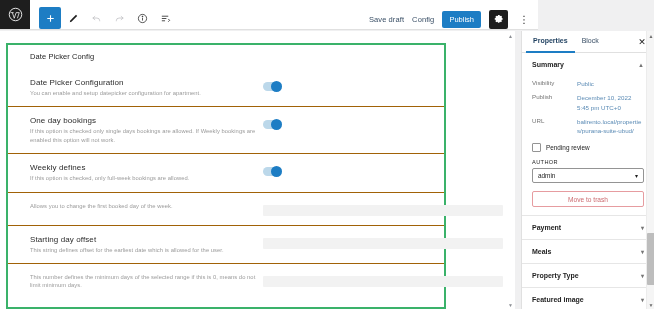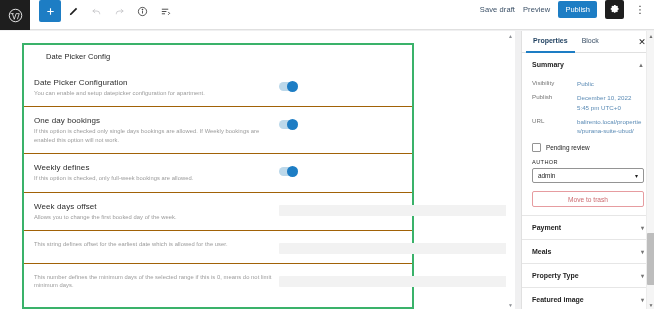--- a/index.html
+++ b/index.html
@@ -6,23 +6,23 @@
   html, body {
     width: 654px; height: 309px;
     font-family: "Liberation Sans", sans-serif;
     background: #fff;
     overflow: hidden;
   }
   .app { position: relative; width: 654px; height: 309px; background: #f0f0f1; }
 
   
   .topbar {
-    position: absolute; top: 0; left: 0; width: 654px; height: 30px;
+    position: absolute; top: 0; left: 0; width: 538px; height: 30px;
     background: #fff; border-bottom: 1px solid #e0e0e0;
-    display: flex; align-items: flex-start;
+    display: flex; align-items: flex-end;
   }
   .wp-logo {
     width: 30px; height: 30px; background: #1e1e1e; color: #fff;
     display: flex; align-items: center; justify-content: center;
     flex: 0 0 30px;
   }
   .wp-logo svg { display: block; }
   .tb-icons { display: flex; align-items: center; gap: 1px; margin-left: 9px; }
   .tb-btn {
     width: 22px; height: 22px; display: flex; align-items: center; justify-content: center;
@@ -52,36 +52,36 @@
     display: flex; align-items: center; justify-content: center;
     color: #1e1e1e; font-size: 10px; letter-spacing: 0;
   }
 
   
   .content {
     position: absolute; top: 31px; left: 0; width: 515px; height: 278px;
     background: #fff; overflow: hidden;
   }
   .green-box {
-    position: absolute; left: 22px; top: 12px; width: 392px; height: 266px;
+    position: absolute; left: 6px; top: 12px; width: 440px; height: 266px;
     border: 2px solid #3ab26a; background: #fff;
   }
   .panel-title {
     font-size: 7.5px; color: #1e1e1e; padding: 7px 0 0 22px;
     letter-spacing: .1px;
   }
   .rows { margin-top: 8px; }
   .row {
     display: flex; align-items: flex-start;
     border-top: 1px solid #a16207;
     padding: 9px 0 9px 0;
     min-height: 32px;
   }
   .row:first-child { border-top: none; }
-  .row-main { padding-left: 10px; width: 252px; flex: 0 0 252px; }
+  .row-main { padding-left: 22px; width: 252px; flex: 0 0 252px; }
   .row-label {
     font-size: 8px; color: #2b2b2b; letter-spacing: .1px; margin-bottom: 2px;
   }
   .row-desc {
     font-size: 5.8px; color: #9a9a9a; line-height: 1.45; letter-spacing: .05px;
   }
   .row-ctl { flex: 1; display: flex; align-items: flex-start; padding-top: 2px; }
 
   
   .toggle {
@@ -222,21 +222,21 @@
       <button class="tb-btn">
         <svg width="11" height="11" viewBox="0 0 24 24" fill="none" stroke="#1e1e1e" stroke-width="1.7">
           <path d="M4 7h14M4 12h10M4 17h7"></path>
             <path d="M18 13l3 3-3 3"></path>
         </svg>
       </button>
     </div>
 
     <div class="tb-right">
       <button class="link-btn">Save draft</button>
-      <button class="link-btn">Preview</button>
+      <button class="link-btn">Config</button>
       <button class="publish-btn">Publish</button>
       <button class="gear-btn">
         <svg width="10" height="10" viewBox="0 0 24 24" fill="#fff">
           <path d="M12 8.5A3.5 3.5 0 1 0 12 15.5 3.5 3.5 0 0 0 12 8.5zm9-.8l-2-.5-.6-1.4 1-1.8-2.4-2.4-1.8 1-1.4-.6-.5-2h-3.4l-.5 2-1.4.6-1.8-1L3.4 4l1 1.8-.6 1.4-2 .5v3.4l2 .5.6 1.4-1 1.8 2.4 2.4 1.8-1 1.4.6.5 2h3.4l.5-2 1.4-.6 1.8 1 2.4-2.4-1-1.8.6-1.4 2-.5V7.7z"></path>
         </svg>
       </button>
       <button class="kebab-btn">⋮</button>
     </div>
   </div>
 
@@ -277,30 +277,30 @@
           </div>
           <div class="row-ctl">
             <div class="toggle">
                 <div class="knob"></div>
               </div>
           </div>
         </div>
 
         <div class="row">
           <div class="row-main">
-            <div class="row-label">Week days offset</div>
             <div class="row-desc">Allows you to change the first booked day of the week.</div>
           </div>
           <div class="row-ctl">
             <input class="field" type="text" value="" style="">
           </div>
         </div>
 
         <div class="row">
           <div class="row-main">
+            <div class="row-label">Starting day offset</div>
             <div class="row-desc">This string defines offset for the earliest date which is allowed for the user.</div>
           </div>
           <div class="row-ctl">
             <input class="field" type="text" value="" style="">
           </div>
         </div>
 
         <div class="row">
           <div class="row-main">
             <div class="row-desc">This number defines the minimum days of the selected range if this is 0, means do not limit minimum days.</div>

